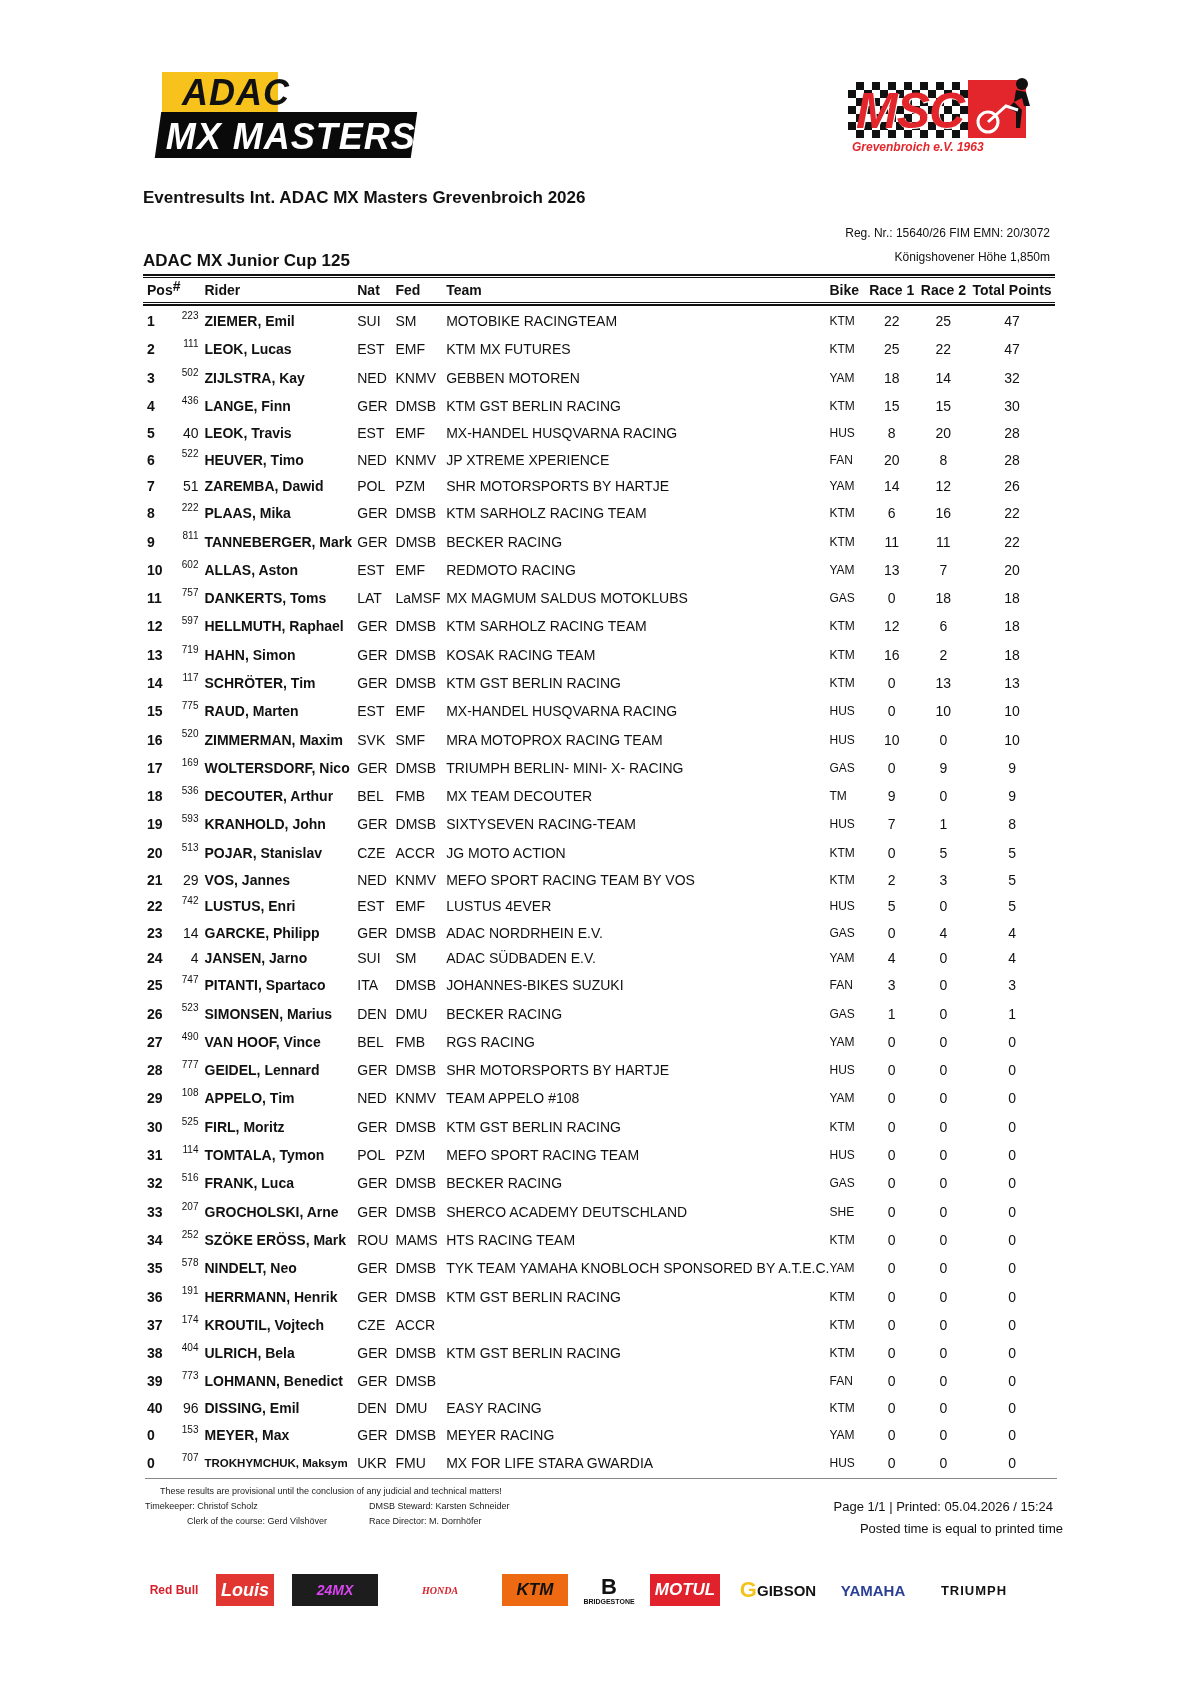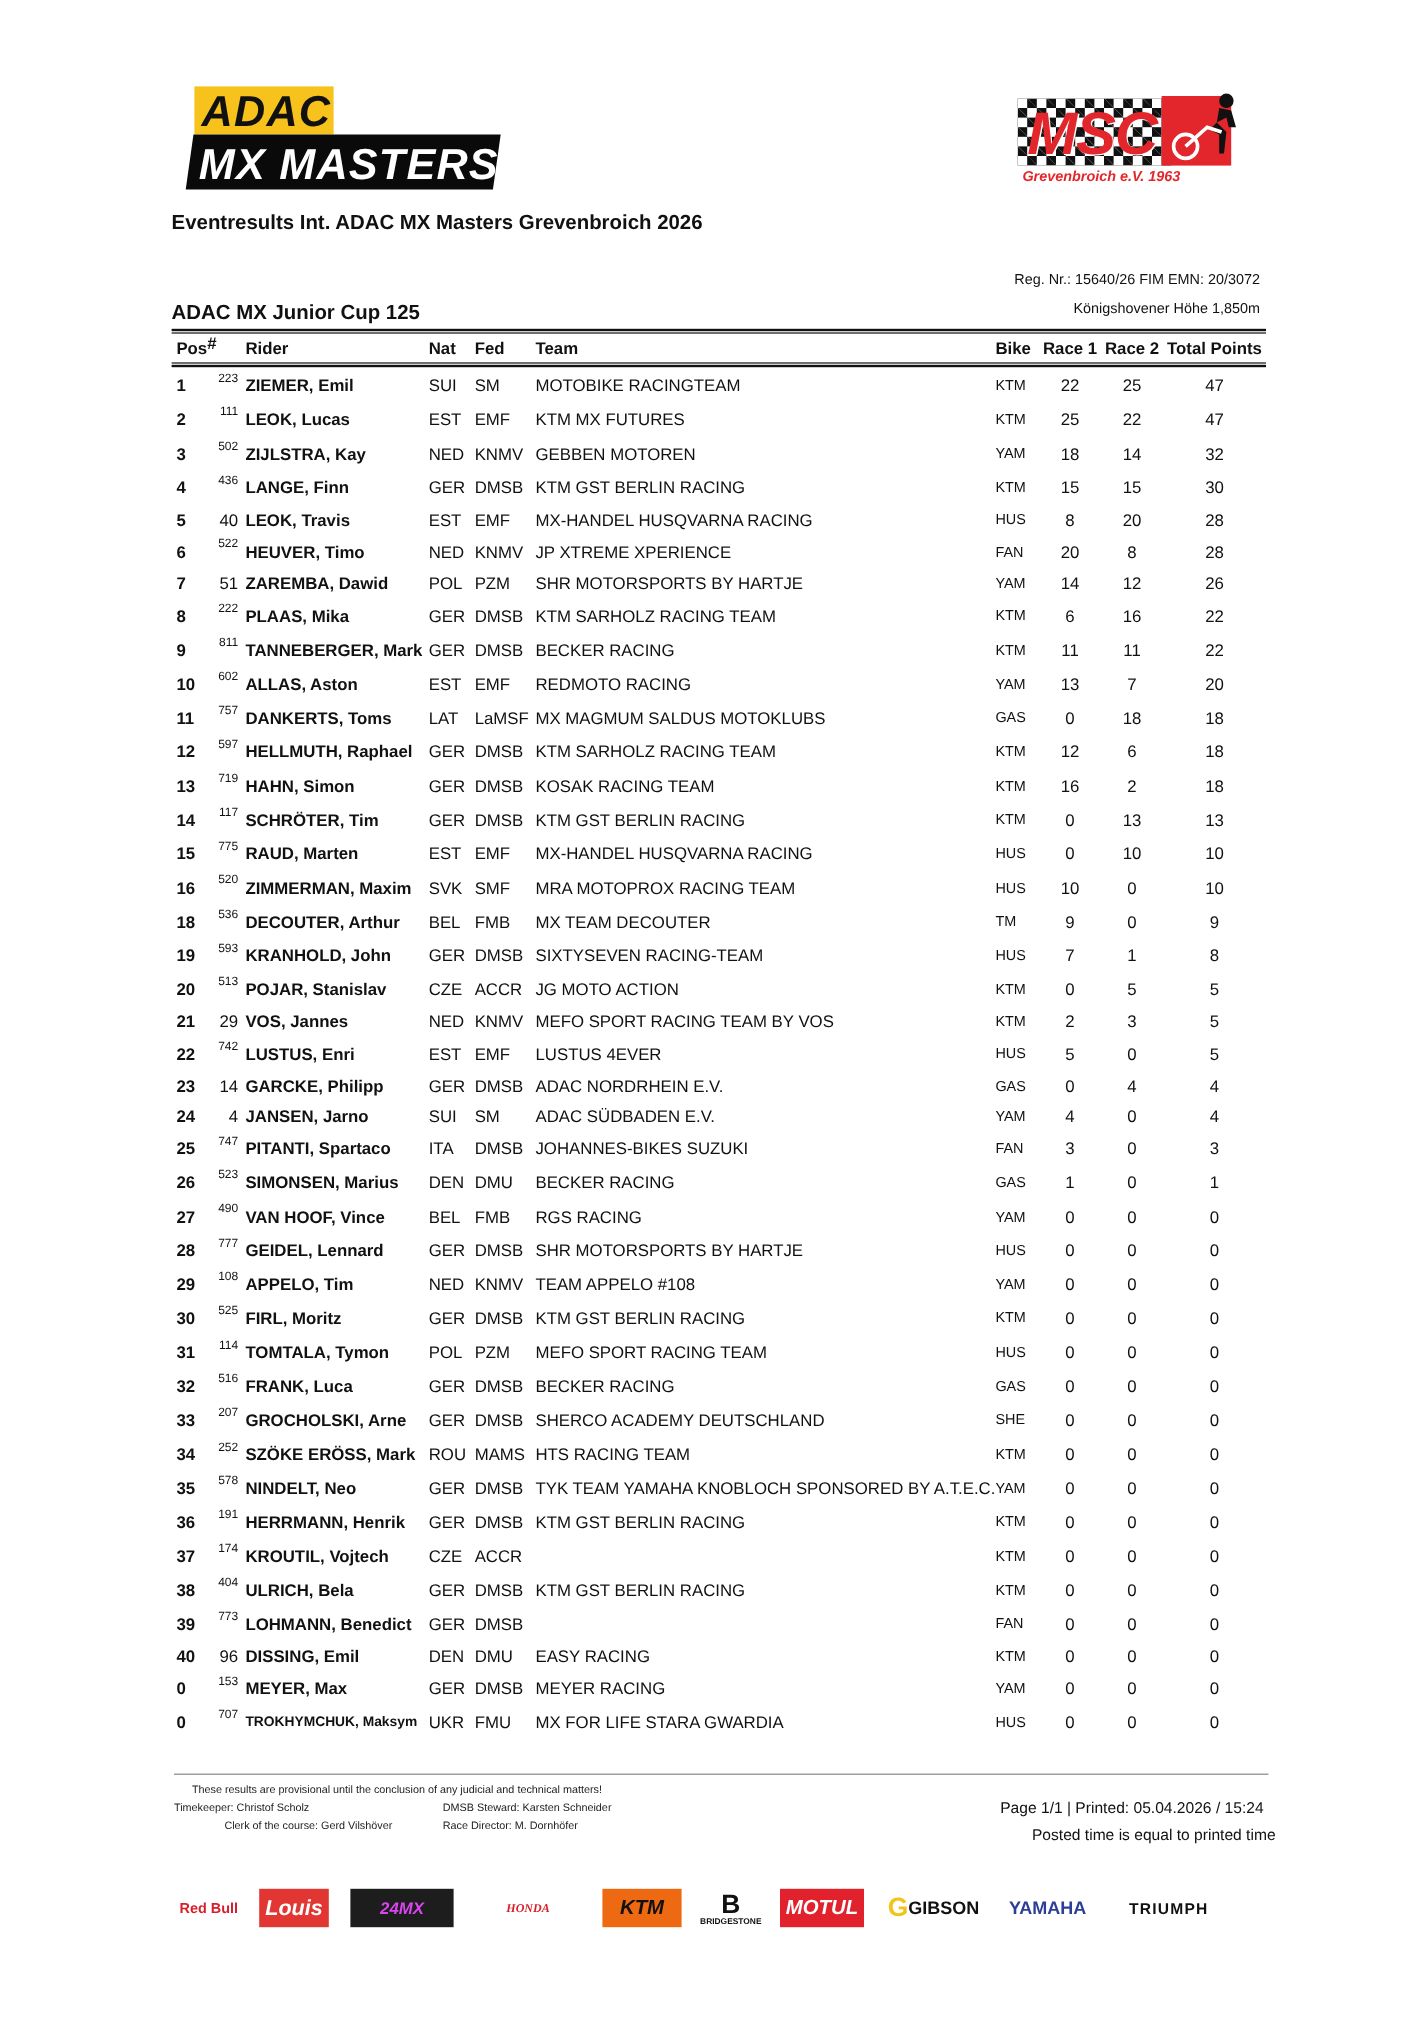--- a/index.html
+++ b/index.html
@@ -2,36 +2,36 @@
 <html><head>
 <meta charset="utf-8">
 <style>
   html, body { margin: 0; padding: 0; background: #ffffff; }
   body { width: 1190px; height: 1684px; position: relative; font-family: "Liberation Sans", sans-serif; color: #111; overflow: hidden; }
   .abs { position: absolute; }
 
   
   #adac-logo { left: 158px; top: 72px; width: 256px; height: 86px; }
   #adac-logo .top { position: absolute; left: 4px; top: 0; width: 116px; height: 40px; background: #f7c21b; }
-  #adac-logo .top span { position: absolute; left: 6px; top: 0px; font: italic 900 36px "Liberation Sans", sans-serif; color: #111; letter-spacing: 1px; }
+  #adac-logo .top span { position: absolute; left: 20px; top: 0px; font: italic 900 36px "Liberation Sans", sans-serif; color: #111; letter-spacing: 1px; }
   #adac-logo .bot { position: absolute; left: 0; top: 40px; width: 256px; height: 46px; background: #0a0a0a; transform: skewX(-8deg); }
   #adac-logo .bot span { position: absolute; left: 8px; top: 4px; font: italic 900 36px "Liberation Sans", sans-serif; color: #fff; transform: skewX(8deg); letter-spacing: 1px; white-space: nowrap; }
 
   
   #msc-logo { left: 848px; top: 76px; width: 192px; height: 82px; }
   #msc-logo .checker { position: absolute; left: 0; top: 6px; width: 128px; height: 56px;
     background-image: linear-gradient(45deg, #111 25%, transparent 25%, transparent 75%, #111 75%),
                       linear-gradient(45deg, #111 25%, transparent 25%, transparent 75%, #111 75%);
     background-size: 16px 16px; background-position: 0 0, 8px 8px; }
   #msc-logo .redbox { position: absolute; left: 120px; top: 4px; width: 58px; height: 58px; background: #e3262b; }
   #msc-logo .msc { position: absolute; left: 8px; top: 6px; font: italic 900 50px "Liberation Sans", sans-serif; color: #e3262b; letter-spacing: -1px; text-shadow: 1px 1px 0 #fff; }
   #msc-logo .sub { position: absolute; left: 4px; top: 64px; font: italic 700 12px "Liberation Sans", sans-serif; color: #e3262b; white-space: nowrap; }
   #msc-logo .rider { position: absolute; left: 128px; top: 0; width: 60px; height: 64px; }
 
-  #event-title { left: 143px; top: 176px; font-size: 17px; font-weight: bold; }
+  #event-title { left: 143px; top: 188px; font-size: 17px; font-weight: bold; }
   #reg-nr { right: 140px; top: 226px; font-size: 12px; text-align: right; }
   #location { right: 140px; top: 250px; font-size: 12px; text-align: right; }
   #class-title { left: 143px; top: 251px; font-size: 17px; font-weight: bold; }
 
   .rule { left: 143px; width: 912px; border-top: 2px solid #111; }
   .rule.thin { border-top: 1px solid #111; }
 
   #results { left: 143px; top: 278px; width: 912px; border-collapse: collapse; font-size: 14px; }
   #results th { font-weight: bold; text-align: left; padding: 0; height: 24px; font-size: 14px; margin-top: 24px; }
   #results td { padding: 0; height: 25.3px; vertical-align: middle; white-space: nowrap; }
@@ -318,20 +318,32 @@
         <td class="c-rider">ZIMMERMAN, Maxim</td>
         <td class="c-nat">SVK</td>
         <td class="c-fed">SMF</td>
         <td class="c-team">MRA MOTOPROX RACING TEAM</td>
         <td class="c-bike">HUS</td>
         <td class="c-r1">10</td>
         <td class="c-r2">0</td>
         <td class="c-tot">10</td>
       </tr>
       <tr>
+        <td class="c-pos">17</td>
+        <td class="c-num">169</td>
+        <td class="c-rider">WOLTERSDORF, Nico</td>
+        <td class="c-nat">GER</td>
+        <td class="c-fed">DMSB</td>
+        <td class="c-team">TRIUMPH BERLIN- MINI- X- RACING</td>
+        <td class="c-bike">GAS</td>
+        <td class="c-r1">0</td>
+        <td class="c-r2">9</td>
+        <td class="c-tot">9</td>
+      </tr>
+      <tr>
         <td class="c-pos">18</td>
         <td class="c-num">536</td>
         <td class="c-rider">DECOUTER, Arthur</td>
         <td class="c-nat">BEL</td>
         <td class="c-fed">FMB</td>
         <td class="c-team">MX TEAM DECOUTER</td>
         <td class="c-bike">TM</td>
         <td class="c-r1">9</td>
         <td class="c-r2">0</td>
         <td class="c-tot">9</td>

